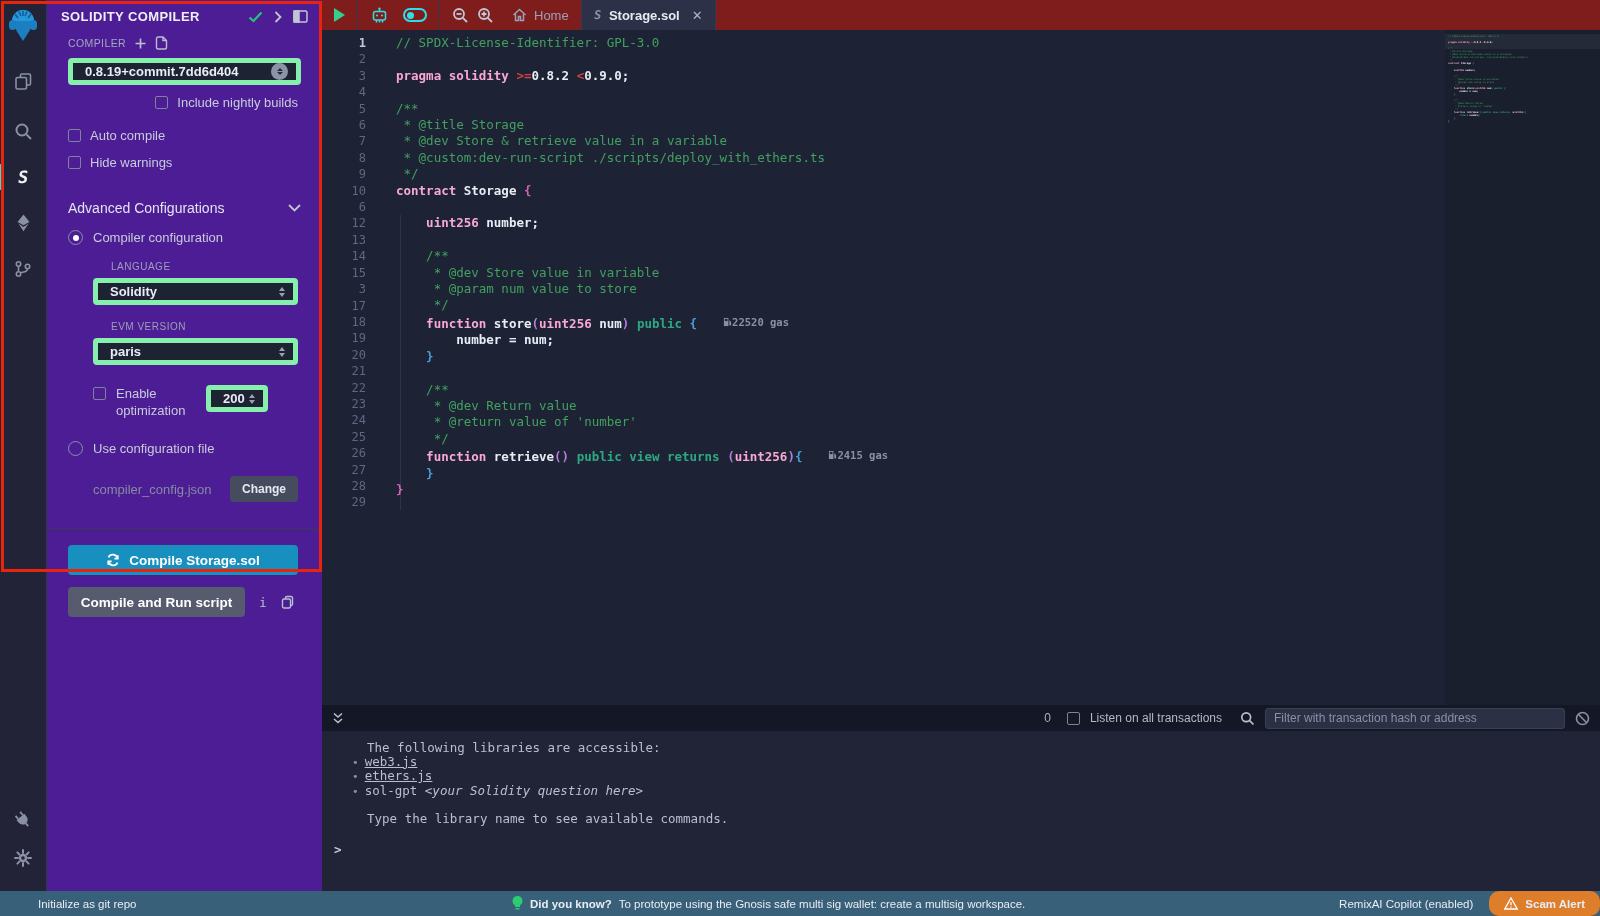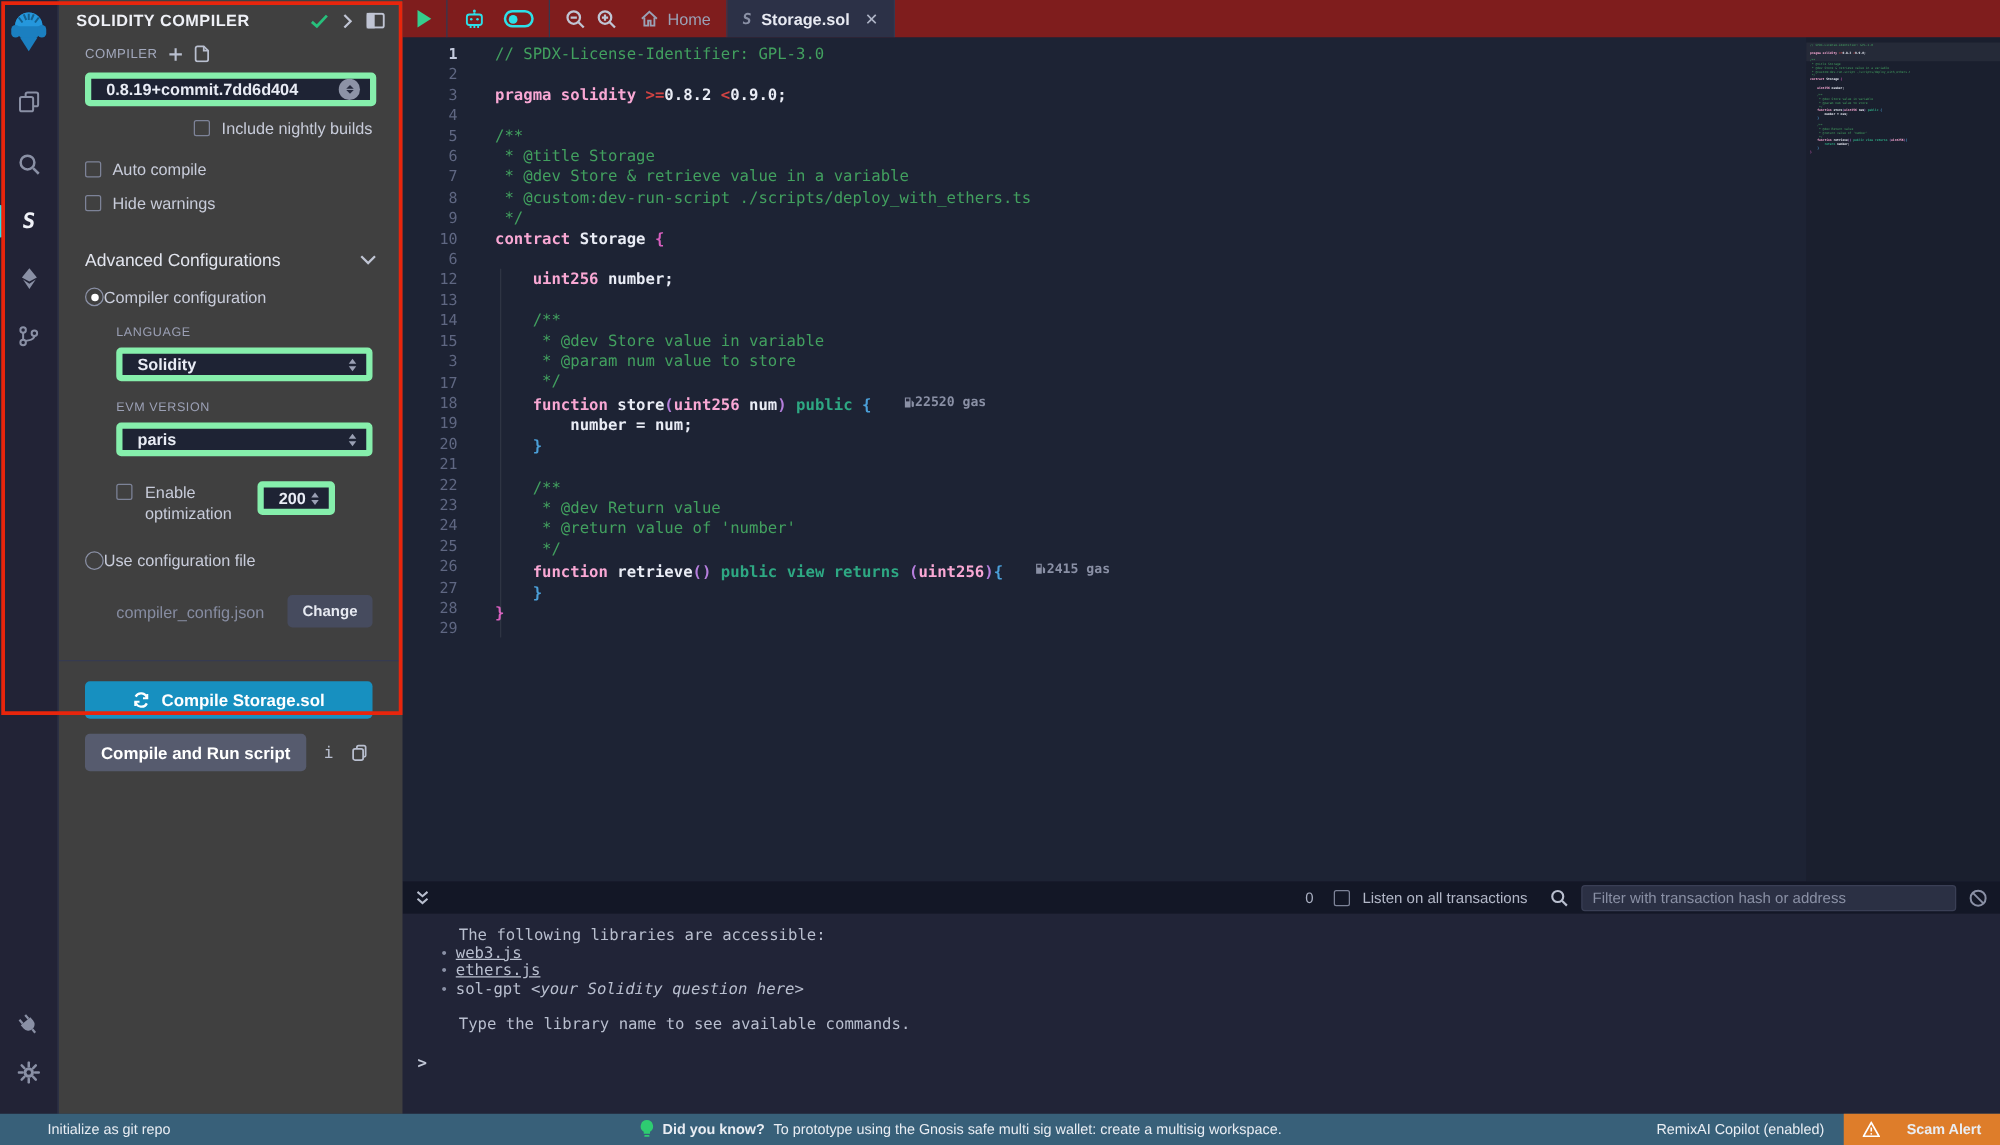--- a/index.html
+++ b/index.html
@@ -10,21 +10,21 @@
   
   .rail { position:absolute; left:0; top:0; bottom:25px; width:47px; background:#222336; border-right:1px solid #31364a; display:flex; flex-direction:column; align-items:center; z-index:5; }
   .rail-icon { width:47px; height:38px; display:flex; align-items:center; justify-content:center; color:#8a90a5; position:relative; cursor:pointer; }
   .rail-logo { margin-top:4px; height:44px; }
   .rail-spacer { flex:1; }
   .active-pill { position:absolute; left:0; top:6px; width:3px; height:26px; background:#2de0e8; border-radius:0 3px 3px 0; }
   .sol-s { font-family:"DejaVu Sans Mono", monospace; font-weight:800; font-size:17px; color:#f0f2f8; transform:skewX(-8deg); }
   .sol-s.dim { color:#8a90a5; }
 
   
-  .panel { position:absolute; left:47px; top:0; bottom:25px; width:275px; background:#404040; color:#ccd0dd; z-index:4; overflow:hidden; }
+  .panel { position:absolute; left:47px; top:0; bottom:25px; width:275px; background:#4c1d95; color:#ccd0dd; z-index:4; overflow:hidden; }
   .panel-header { display:flex; align-items:center; padding:9px 14px 4px 14px; }
   .panel-title { font-size:13px; font-weight:700; color:#eef0f6; letter-spacing:.4px; flex:1; }
   .panel-hicons { display:flex; align-items:center; gap:11px; }
   .compiler-row { display:flex; align-items:center; gap:9px; padding:8px 0 4px 21px; }
   .small-label { font-size:10.5px; color:#a2a8bc; letter-spacing:.4px; }
   .sel { height:27px; background:#1e2334; border:5px solid #86efac; border-radius:4px; display:flex; align-items:center; padding:0 8px 0 12px; color:#e9ecf5; font-size:13px; font-weight:600; cursor:pointer; }
   .sel .grow { flex:1; }
   .version-sel { margin:4px 21px 0 21px; }
   .stepper { display:flex; flex-direction:column; gap:2px; align-items:center; }
   .stepper i { display:block; width:0; height:0; border-left:3.5px solid transparent; border-right:3.5px solid transparent; }
@@ -34,24 +34,24 @@
   .circle-stepper i { width:0; height:0; border-left:3px solid transparent; border-right:3px solid transparent; }
   .circle-stepper .up { border-bottom:3.5px solid #262a3d; }
   .circle-stepper .dn { border-top:3.5px solid #262a3d; }
   .chk { width:13px; height:13px; border:1px solid #7d8398; border-radius:2px; background:transparent; flex:0 0 auto; cursor:pointer; }
   .chk-row { display:flex; align-items:center; gap:9px; font-size:13px; color:#c8ccda; }
   .nightly { justify-content:flex-end; padding:10px 24px 0 0; }
   .mt18 { margin:18px 0 0 21px; }
   .mt12 { margin:12px 0 0 21px; }
   .adv-header { display:flex; align-items:center; margin:30px 21px 0 21px; cursor:pointer; }
   .adv-title { flex:1; font-size:14px; color:#e2e5ee; }
-  .radio-row { display:flex; align-items:center; font-size:13px; color:#c8ccda; margin:14px 0 0 21px; }
+  .radio-row { display:flex; align-items:center; gap:10px; font-size:13px; color:#c8ccda; margin:14px 0 0 21px; }
   .radio { width:15px; height:15px; border-radius:50%; border:1px solid #8a90a5; position:relative; flex:0 0 auto; cursor:pointer; }
   .radio.sel-on::after { content:""; position:absolute; left:3.5px; top:3.5px; width:6px; height:6px; border-radius:50%; background:#ffffff; }
-  .sub-label { font-size:10px; color:#9ba0b5; letter-spacing:.5px; margin:16px 0 0 46px; }
+  .sub-label { font-size:10px; color:#9ba0b5; letter-spacing:.5px; margin:16px 0 0 64px; }
   .sub-sel { margin:6px 24px 0 46px; }
   .opt-row { display:flex; align-items:flex-start; margin:20px 24px 0 46px; }
   .opt-label { font-size:13px; color:#c8ccda; line-height:17px; margin-left:10px; flex:1; }
   .num-input { width:62px; }
   .cfg-row { display:flex; align-items:center; margin:20px 24px 0 46px; }
   .cfg-name { flex:1; font-size:13px; color:#868ca1; }
   .btn-change { background:#464b5e; color:#e6e9f1; font-size:12px; font-weight:700; border:none; border-radius:4px; padding:6px 12px; cursor:pointer; }
   .divider { height:1px; background:#363b50; margin:26px 0 0 0; }
   .btn-compile { display:flex; align-items:center; justify-content:center; gap:9px; width:230px; height:30px; margin:16px 0 0 21px; background:#1790c0; color:#fff; border:none; border-radius:4px; font-size:13.5px; font-weight:600; cursor:pointer; }
   .run-row { display:flex; align-items:center; margin:12px 0 0 21px; gap:14px; }
@@ -112,21 +112,21 @@
   .titalic { font-style:italic; }
   .prompt { position:absolute; left:12px; bottom:34px; color:#c3c9d8; font-weight:700; }
 
   
   .statusbar { position:absolute; left:0; right:0; bottom:0; height:25px; background:#386079; display:flex; align-items:center; color:#e9edf3; font-size:11.5px; z-index:6; }
   .sb-left { padding-left:38px; cursor:pointer; }
   .sb-tip { position:absolute; left:512px; display:flex; align-items:center; gap:7px; }
   .sb-tip b { font-weight:700; }
   .sb-right { margin-left:auto; display:flex; align-items:center; height:100%; }
   .sb-copilot { margin-right:16px; cursor:pointer; }
-  .sb-scam { height:100%; background:#de7d2a; display:flex; align-items:center; gap:21px; padding:0 15px; font-weight:700; cursor:pointer; }
+  .sb-scam { height:100%; background:#de7d2a; display:flex; align-items:center; gap:7px; padding:0 15px; font-weight:700; cursor:pointer;border-radius:10px; }
 
   svg { display:block; }
 </style>
 </head>
 <body>
 
 <div class="app">
 
   <div class="rail">
     <div class="rail-icon rail-logo">

